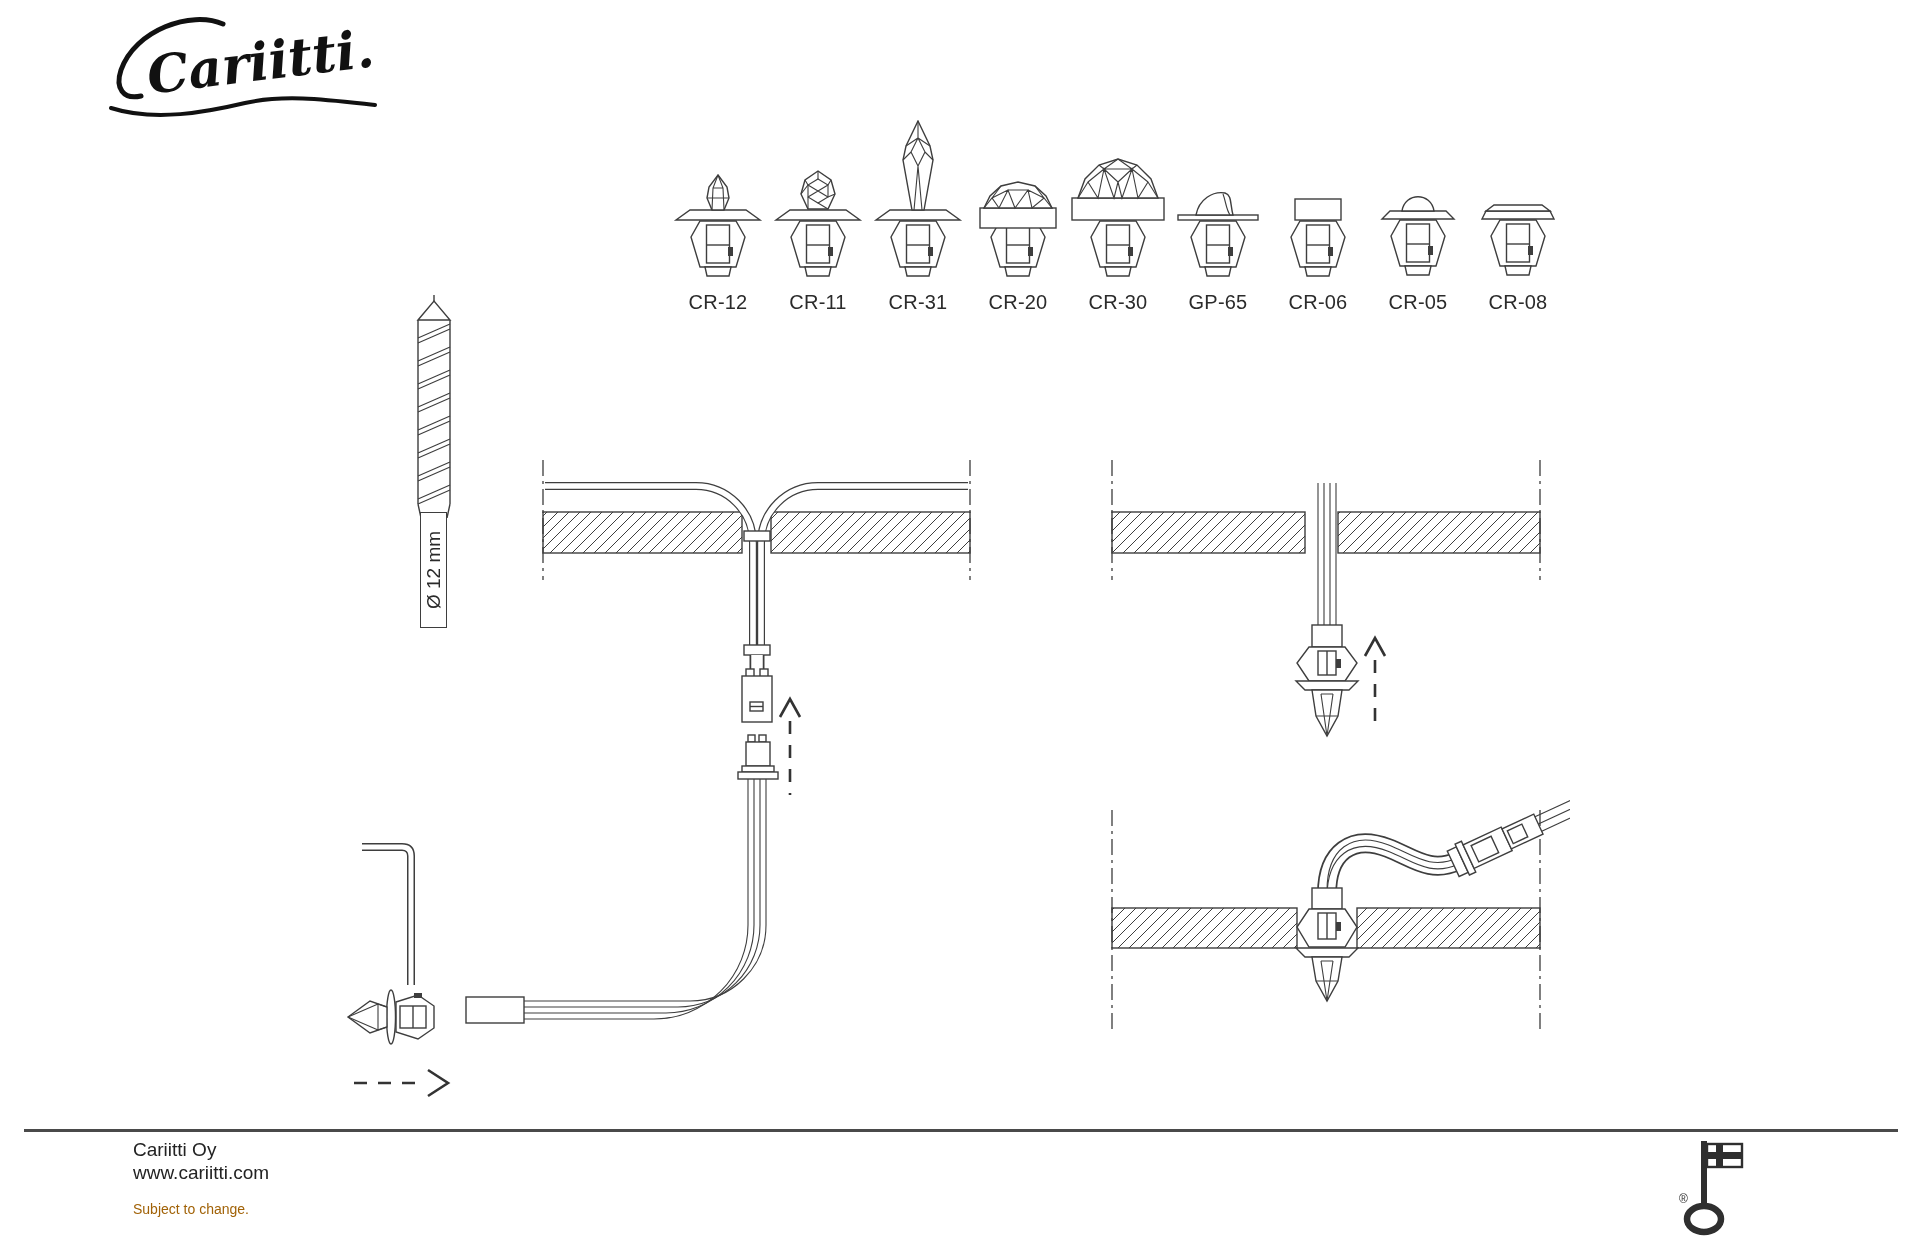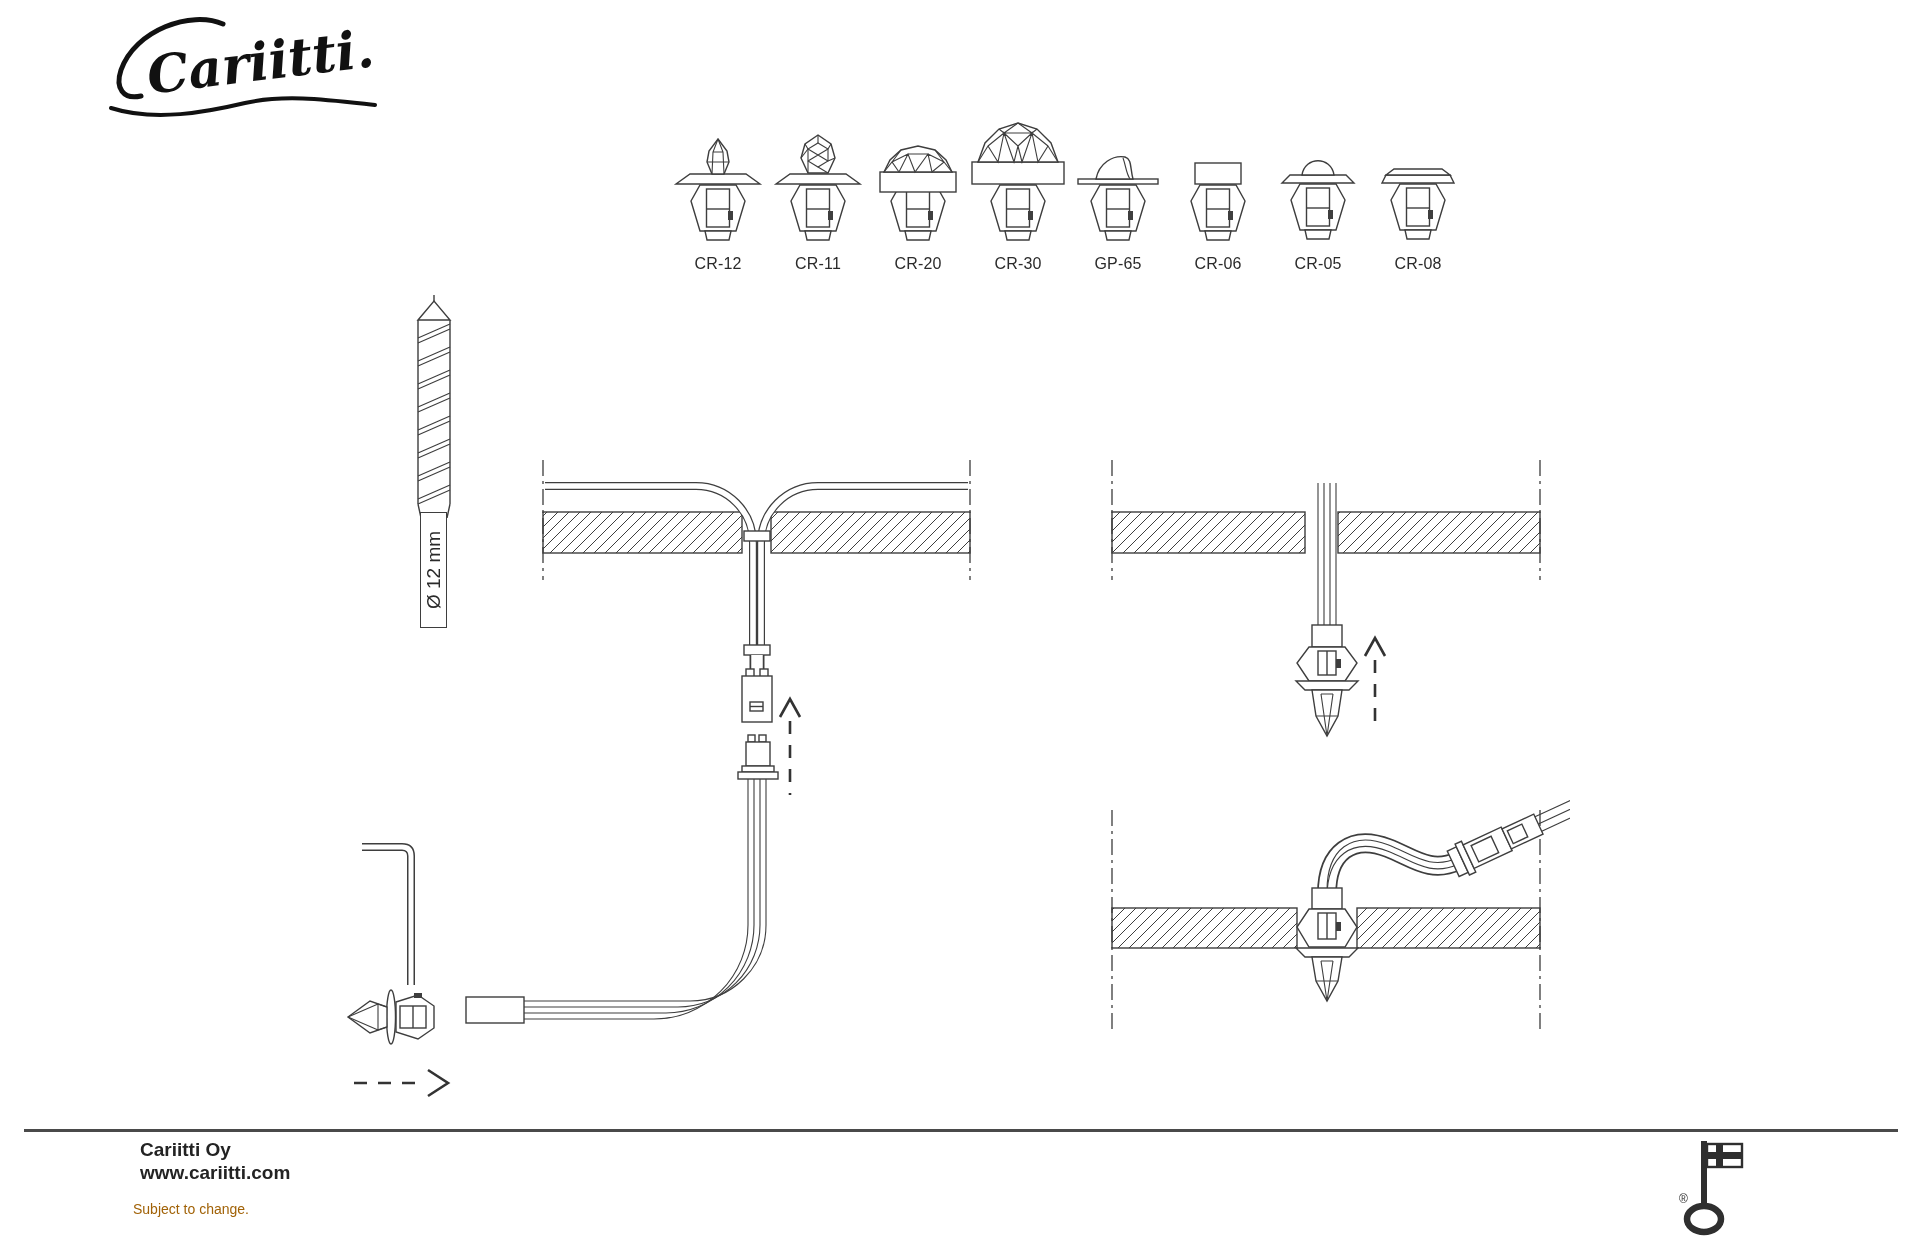--- a/index.html
+++ b/index.html
@@ -11,30 +11,30 @@
   .lnt{fill:none;stroke:#3e3e3e;stroke-width:1.1;}
   .fw{fill:#ffffff;stroke:#3e3e3e;stroke-width:1.4;}
   .dashdot{fill:none;stroke:#4a4a4a;stroke-width:1.4;stroke-dasharray:16 5 3 5;}
   .arrow{fill:none;stroke:#333;stroke-width:2.6;stroke-linejoin:miter;}
   .arrowdash{fill:none;stroke:#333;stroke-width:2.6;stroke-dasharray:13 11;}
   .tubeB{fill:none;stroke:#3e3e3e;stroke-linecap:butt;}
   .tubeW{fill:none;stroke:#ffffff;stroke-linecap:butt;}
   
   #product-row{position:absolute;left:668px;top:120px;width:900px;display:flex;align-items:flex-end;}
   .product-item{width:100px;display:flex;flex-direction:column;align-items:center;}
-  .product-label{margin-top:13px;font-size:16px;color:#2b2b2b;letter-spacing:0.2px;}
+  .product-label{margin-top:13px;font-size:20px;color:#2b2b2b;letter-spacing:0.2px;}
   
   #drill-size-label{position:absolute;left:420px;top:512px;width:27px;height:116px;
     border:1.6px solid #3e3e3e;background:#fff;box-sizing:border-box;
     display:flex;align-items:center;justify-content:center;
     writing-mode:vertical-rl;transform:rotate(180deg);
     font-size:19px;color:#2a2a2a;white-space:nowrap;}
   
   #footer-rule{position:absolute;left:24px;top:1129px;width:1874px;height:3px;background:#4a4a4a;}
-  .footer-text{position:absolute;left:140px;font-size:19px;color:#232323;font-weight:bold;}
+  .footer-text{position:absolute;left:133px;font-size:19px;color:#232323;}
   #footer-note{position:absolute;left:133px;font-size:14px;color:#a16207;}
 </style>
 </head>
 <body>
 
 <div id="page">
 
   <svg width="0" height="0" class="abs" style="left:0;top:0" aria-hidden="true">
     <defs>
       <g id="socket">
@@ -72,20 +72,29 @@
       <svg width="100" height="110" viewBox="0 0 100 110">
         <use href="#socket" x="22" y="52"></use>
         <polygon class="fw" points="8,52 92,52 78,42 22,42"></polygon>
         <polygon class="fw" points="50,3 63,12 67,26 60,41 40,41 33,26 37,12"></polygon>
         <polygon class="lnt" points="50,11 60,17 60,29 50,35 40,29 40,17"></polygon>
         <path class="lnt" d="M50,3 L50,11 M63,12 L60,17 M67,26 L60,29 M60,41 L50,35 M40,41 L40,29 M33,26 L40,17 M37,12 L40,17 M40,29 L60,17 M40,17 L60,29"></path>
       </svg>
       <div class="product-label">CR-11</div>
     </div>
 
+    <div class="product-item">
+      <svg width="100" height="158" viewBox="0 0 100 158">
+        <use href="#socket" x="22" y="100"></use>
+        <polygon class="fw" points="8,100 92,100 78,90 22,90"></polygon>
+        <polygon class="fw" points="50,1 62,26 65,40 56,90 44,90 35,40 38,26"></polygon>
+        <path class="lnt" d="M38,26 L50,18 L62,26 M50,1 L50,18 M35,40 L43,32 L50,46 L57,32 L65,40 M43,32 L50,18 L57,32 M50,46 L46,90 M50,46 L54,90"></path>
+      </svg>
+      <div class="product-label">CR-31</div>
+    </div>
 
     <div class="product-item">
       <svg width="100" height="98" viewBox="0 0 100 98">
         <use href="#socket" x="22" y="40"></use>
         <rect class="fw" x="12" y="28" width="76" height="20"></rect>
         <path class="fw" d="M16,28 L22,16 L33,6 L50,2 L67,6 L78,16 L84,28 Z"></path>
         <path class="lnt" d="M40,10 H60 M16,28 L24,18 L31,28 L40,10 L47,28 L60,10 L64,28 L76,18 L84,28 M24,18 L40,10 M60,10 L76,18 M24,18 L33,6 M76,18 L67,6"></path>
       </svg>
       <div class="product-label">CR-20</div>
     </div>

